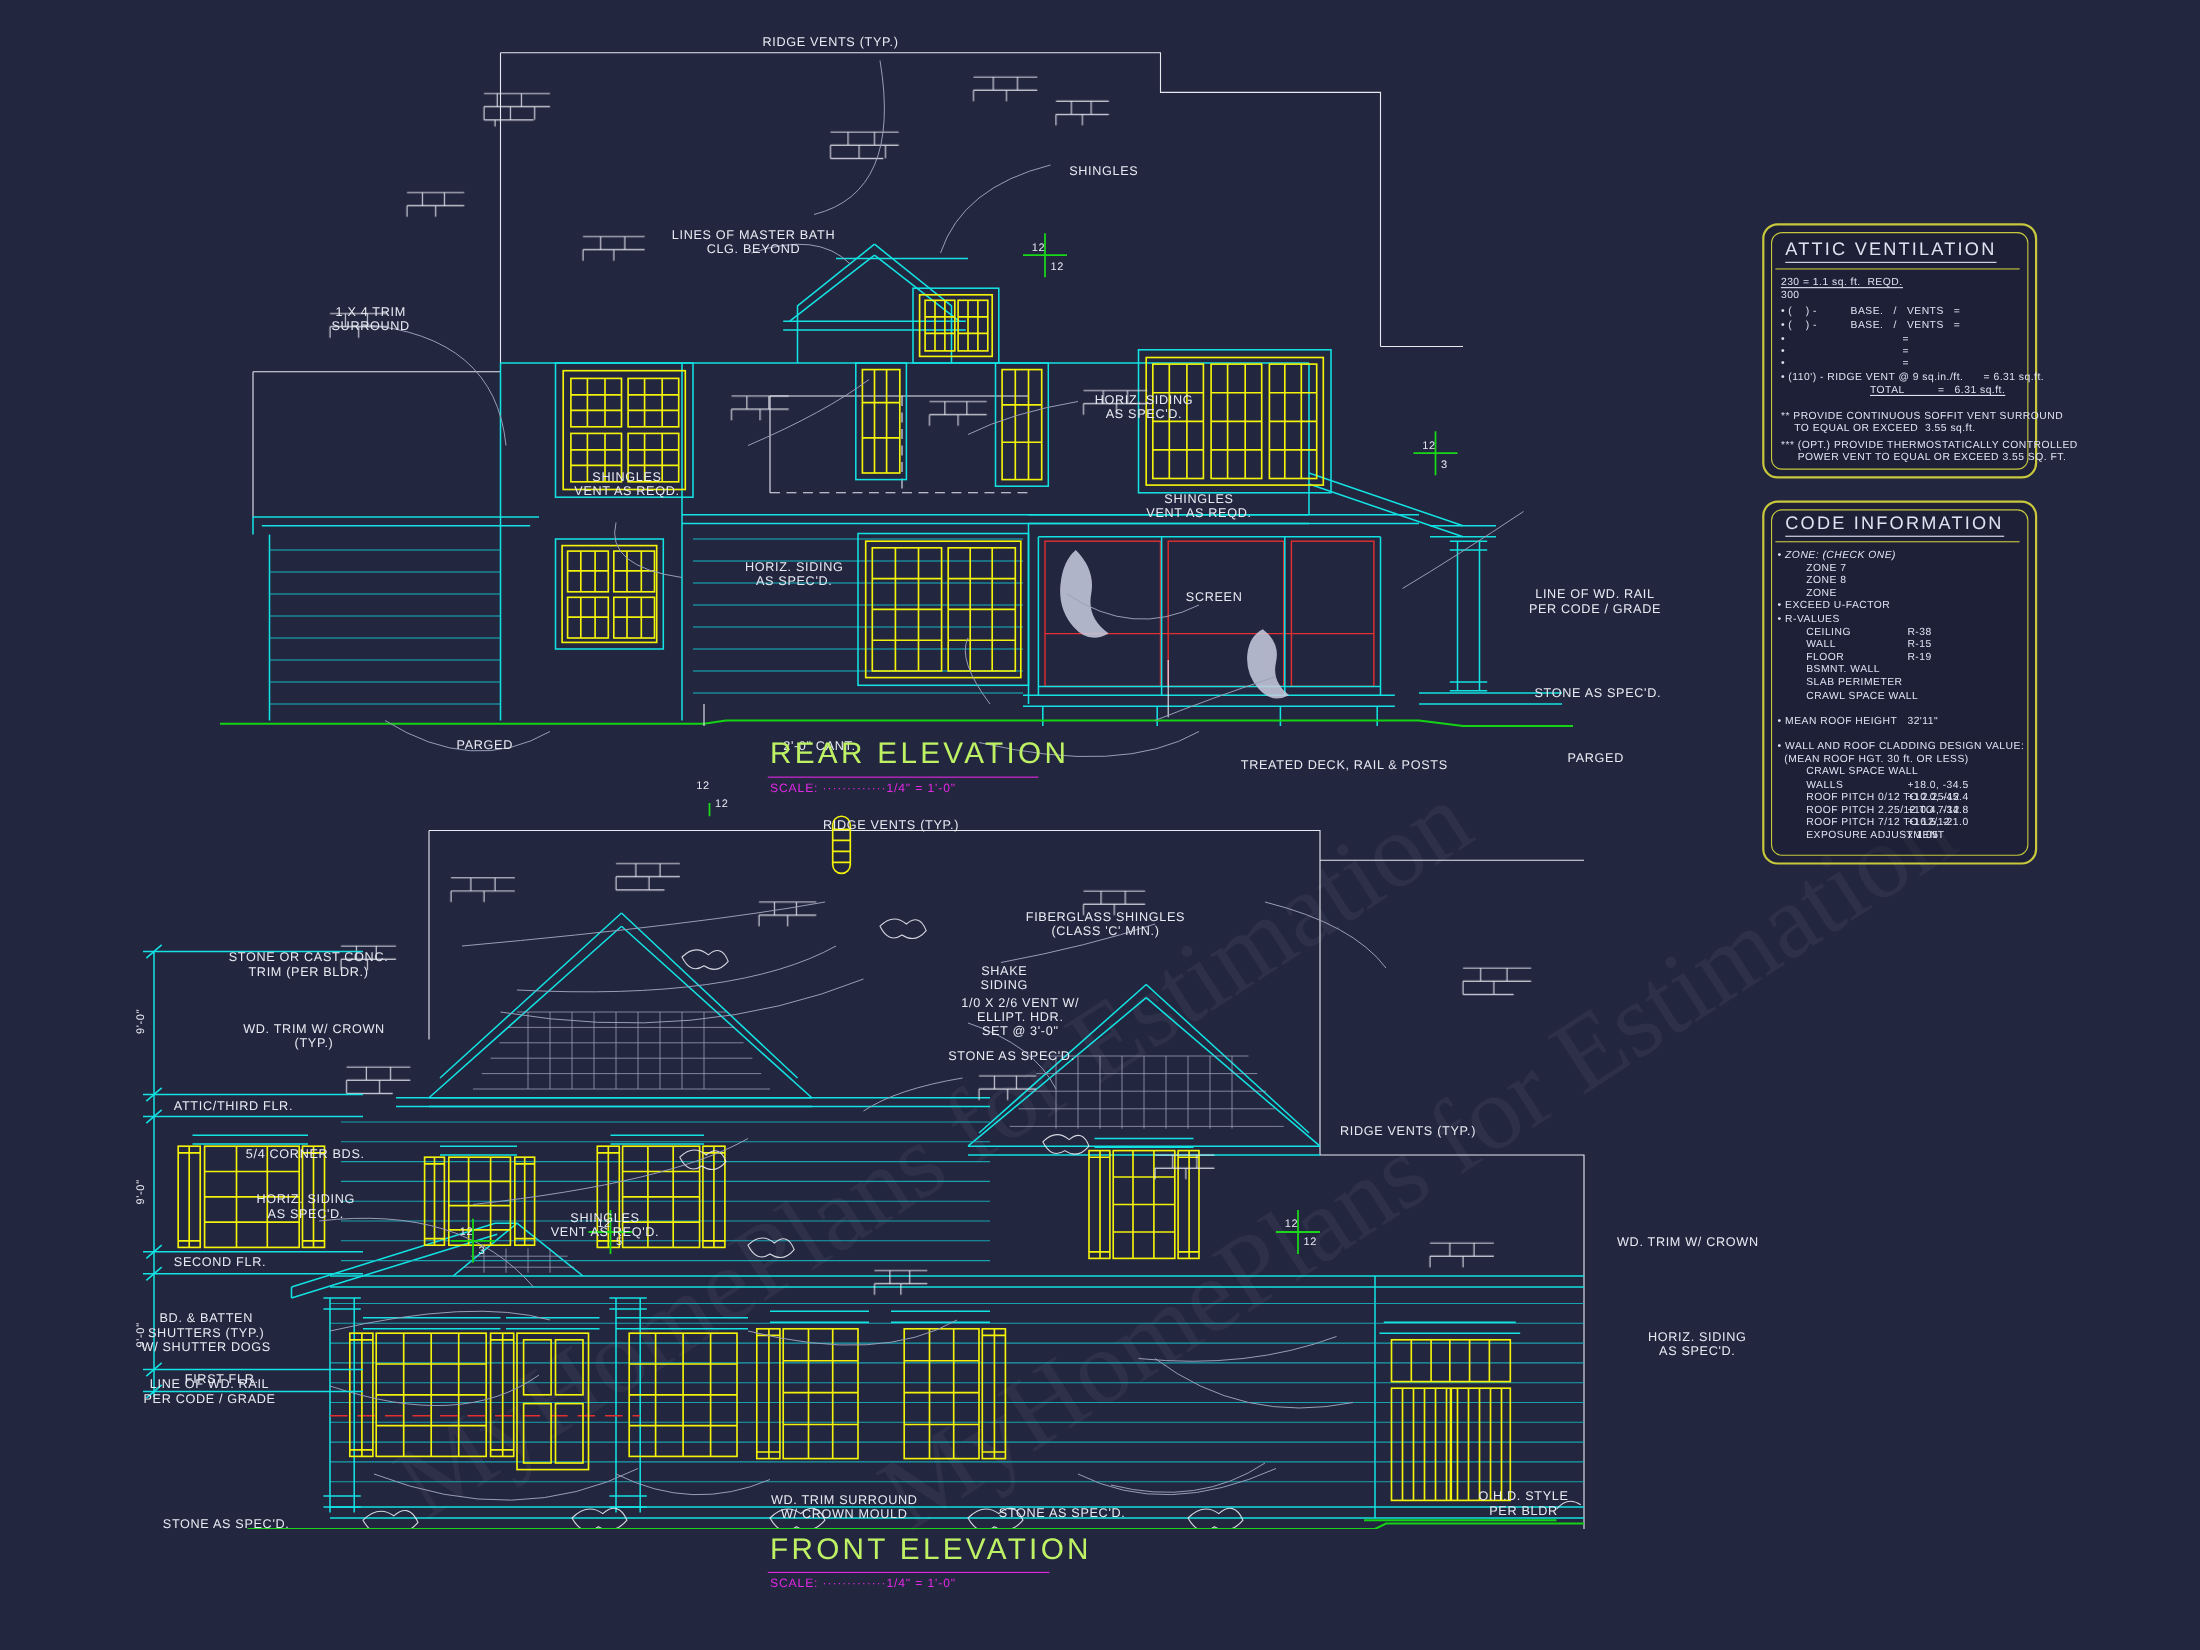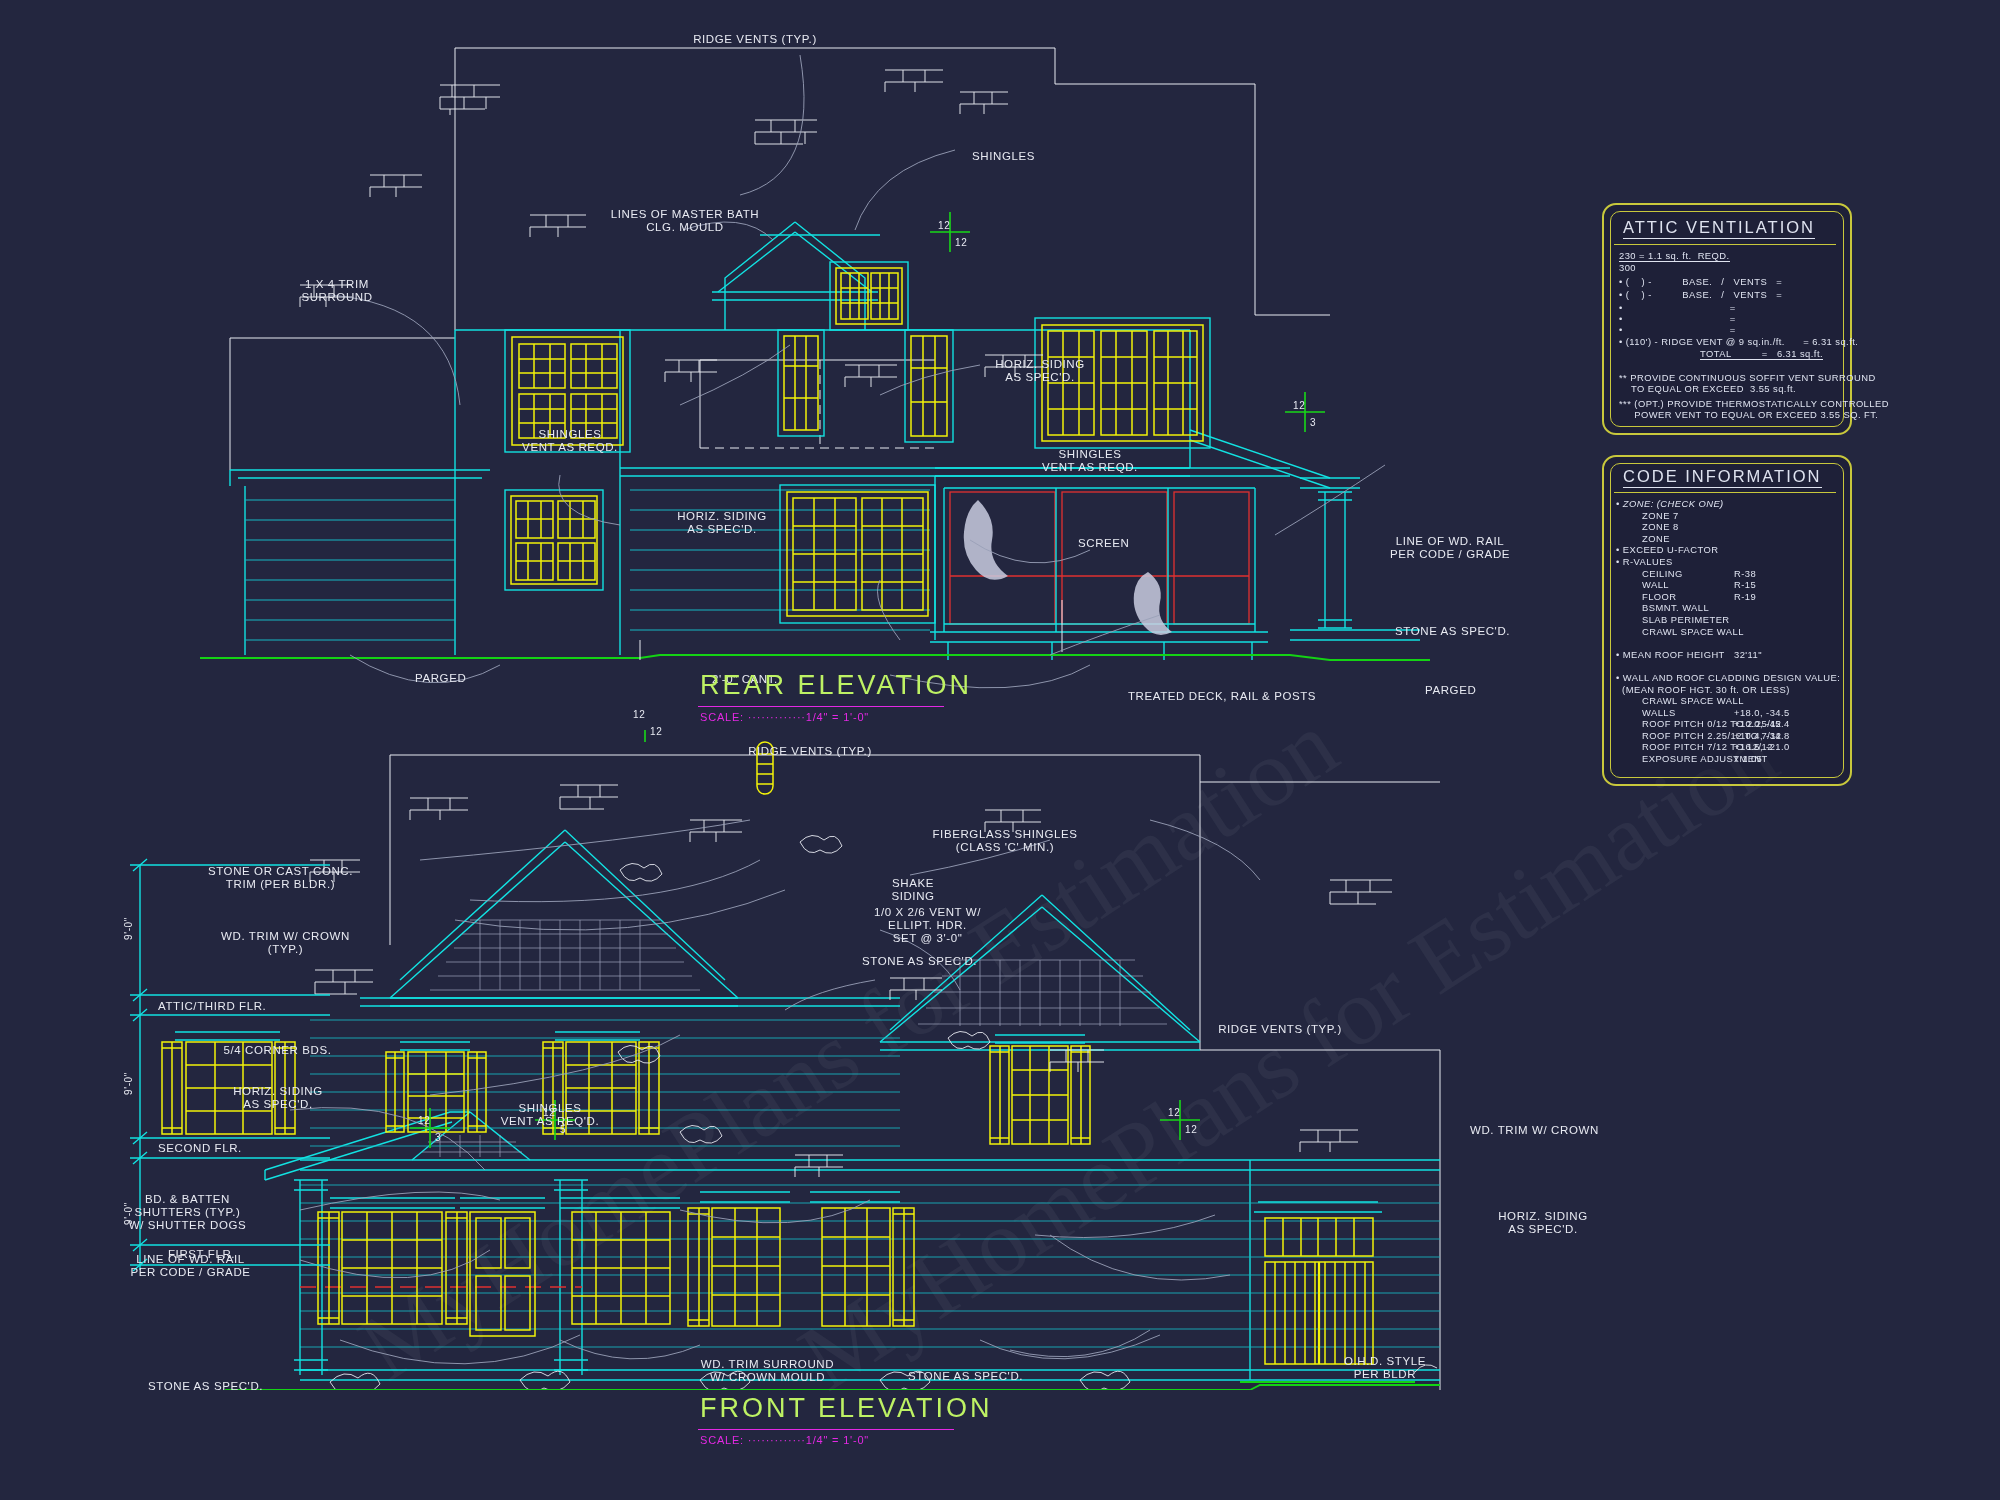--- a/index.html
+++ b/index.html
@@ -310,21 +310,21 @@
       <path d="M930 232 L970 232 M950 212 L950 252" stroke="#18d818" stroke-width="1.6" fill="none"></path>
     </g>
     <g>
       <path d="M1285 412 L1325 412 M1305 392 L1305 432" stroke="#18d818" stroke-width="1.6" fill="none"></path>
     </g>
   </svg>
 
   <div class="note c" style="left:665px;top:33px;width:180px">RIDGE VENTS (TYP.)</div>
   <div class="note" style="left:972px;top:150px">SHINGLES</div>
   <div class="note c" style="left:600px;top:208px;width:170px">LINES OF MASTER BATH
-CLG. MOULD</div>
+CLG. BEYOND</div>
   <div class="note c" style="left:272px;top:278px;width:130px">1 X 4 TRIM
 SURROUND</div>
   <div class="note c" style="left:975px;top:358px;width:130px">HORIZ. SIDING
 AS SPEC'D.</div>
   <div class="note c" style="left:505px;top:428px;width:130px">SHINGLES
 VENT AS REQD.</div>
   <div class="note c" style="left:1020px;top:448px;width:140px">SHINGLES
 VENT AS REQD.</div>
   <div class="note c" style="left:657px;top:510px;width:130px">HORIZ. SIDING
 AS SPEC'D.</div>

